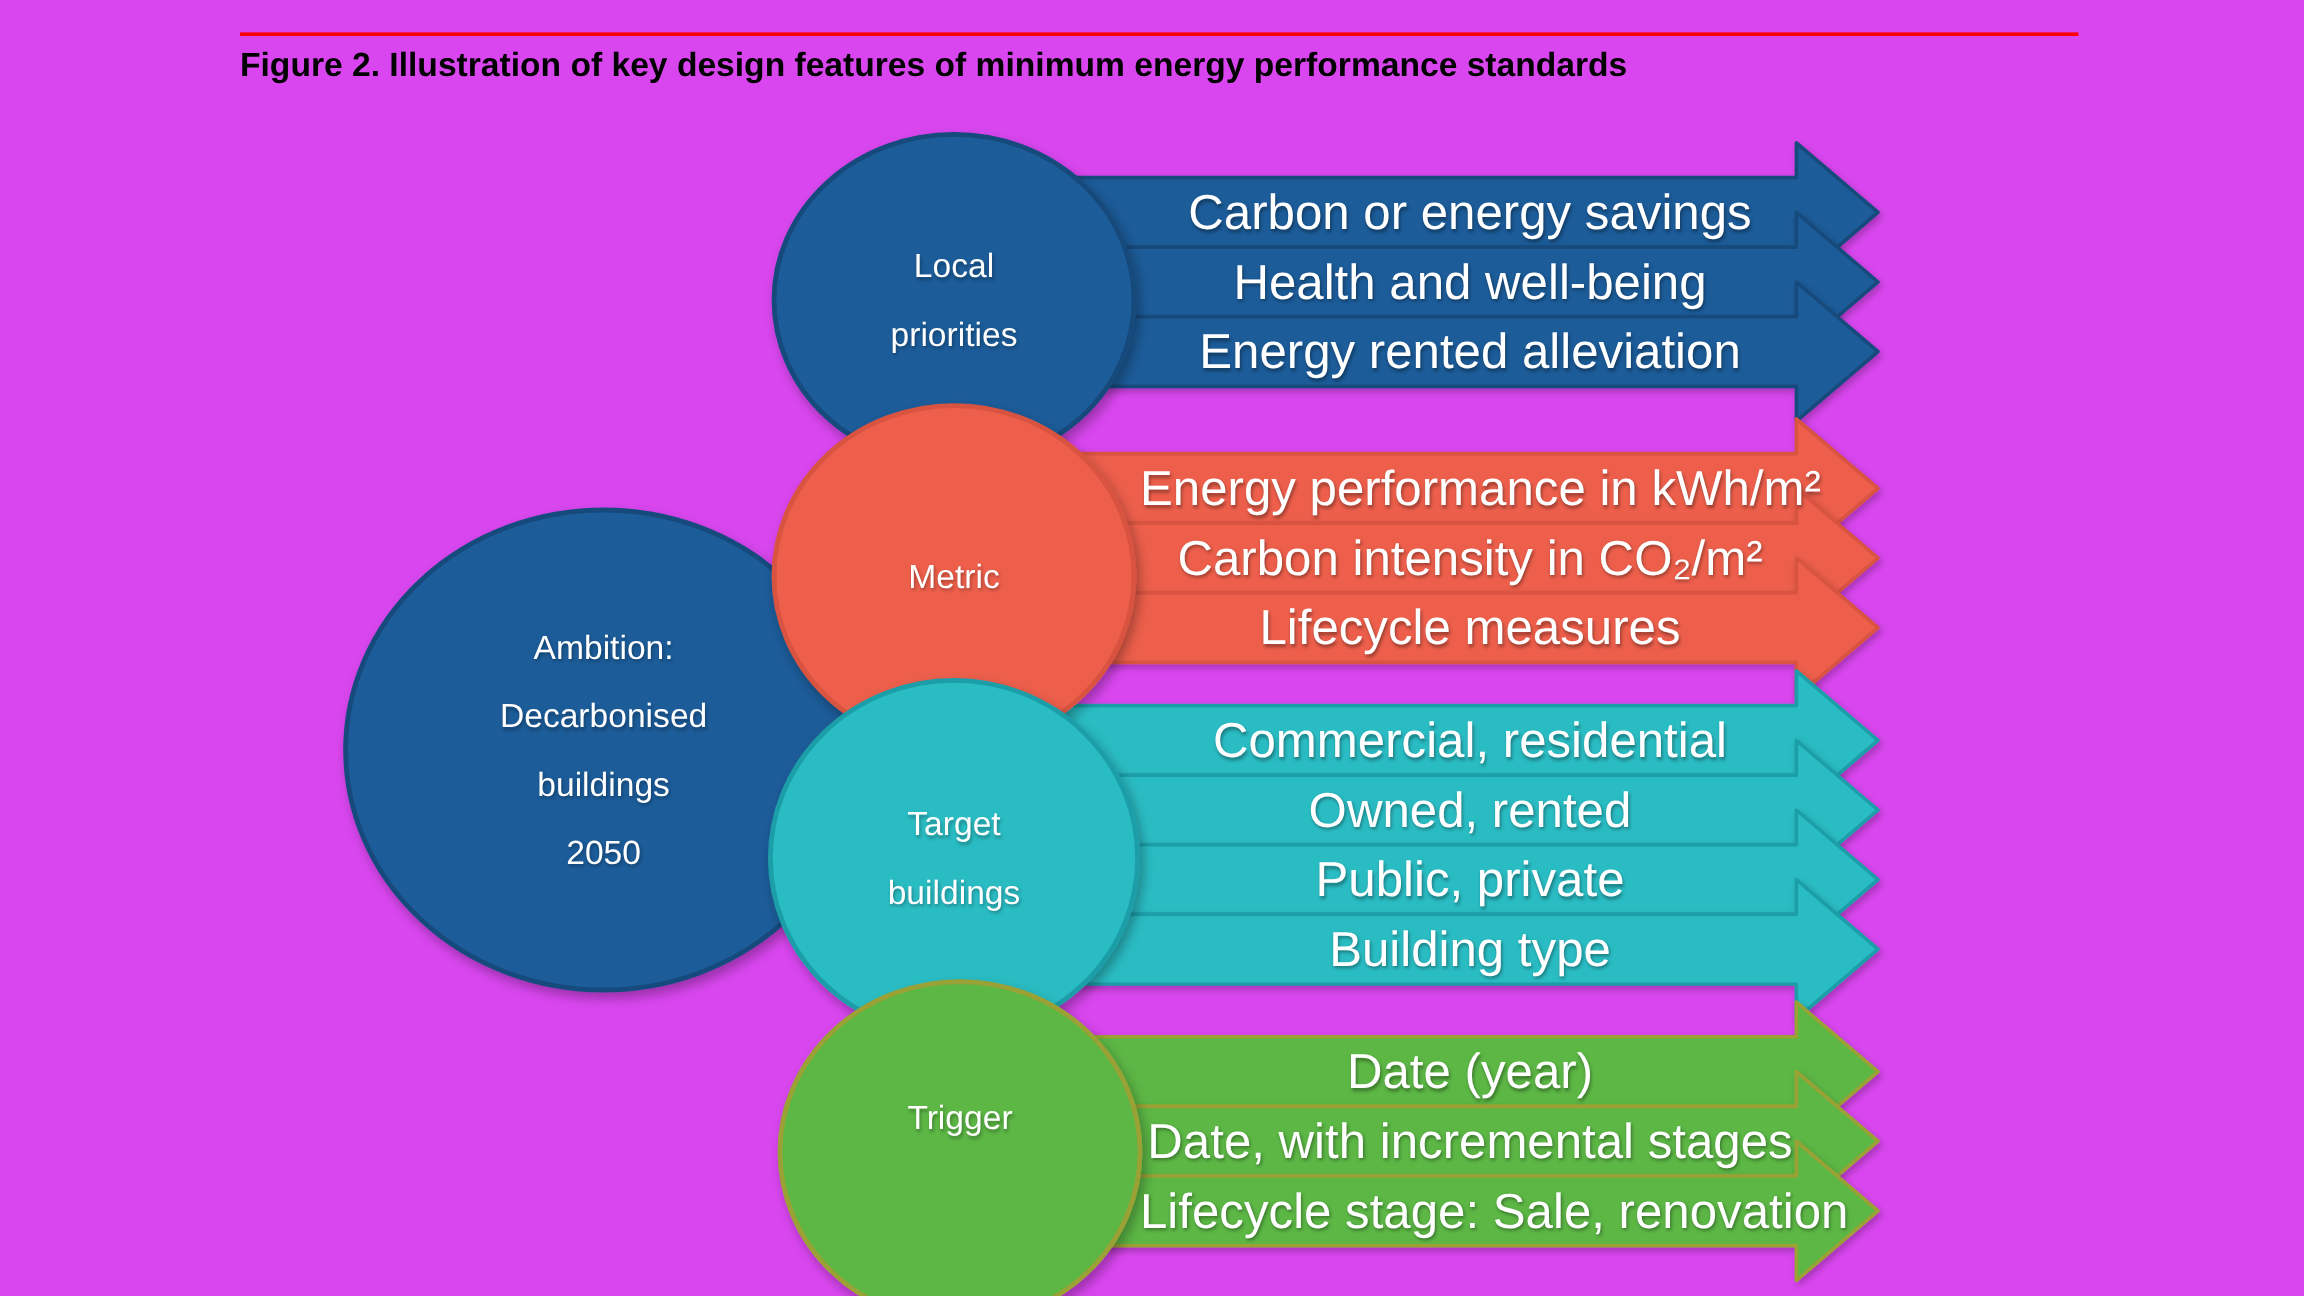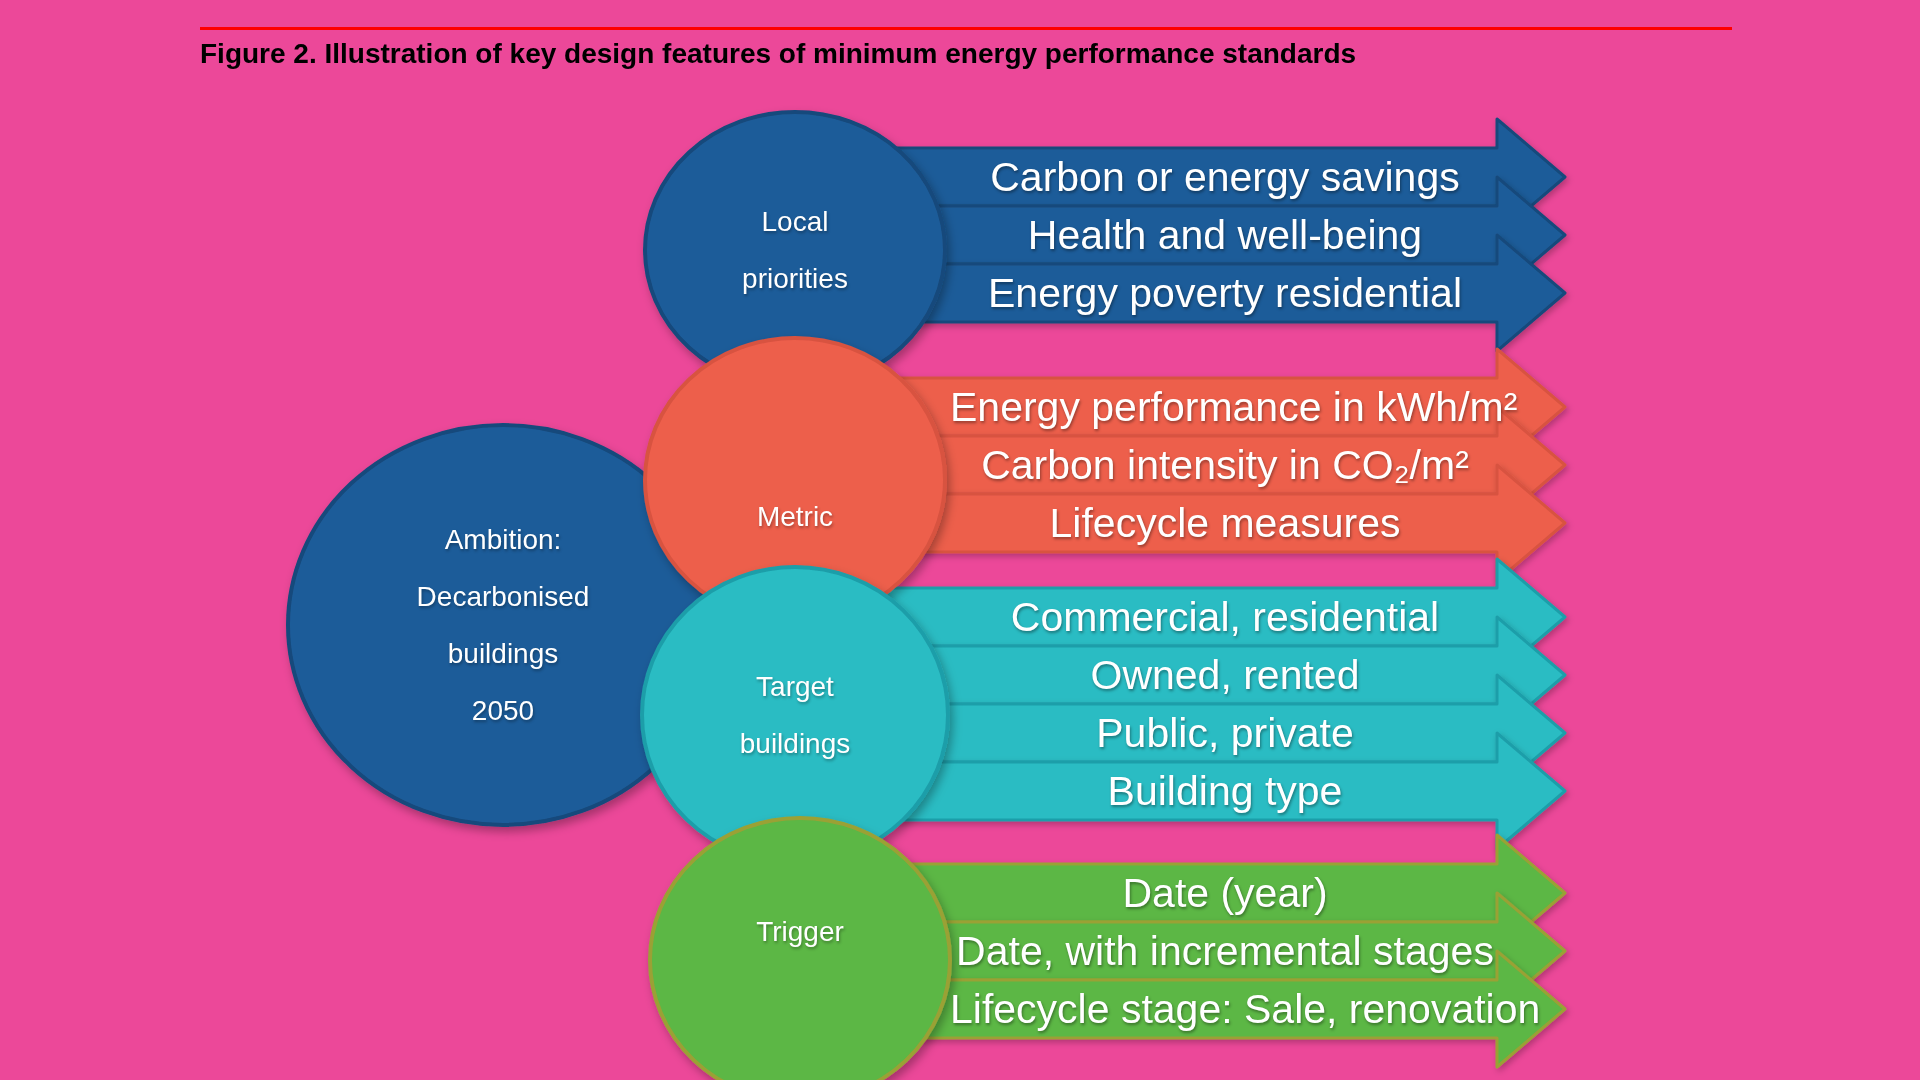--- a/index.html
+++ b/index.html
@@ -1,17 +1,17 @@
 <!DOCTYPE html>
 <html><head>
 <meta charset="utf-8">
 <style>
   html,body{margin:0;padding:0;background:#ffffff;}
   body{font-family:"Liberation Sans","DejaVu Sans",sans-serif;}
-  #stage{position:relative;width:1920px;height:1080px;overflow:hidden;background:#ec4899;}
+  #stage{position:relative;width:1920px;height:1080px;overflow:hidden;background:#d946ef;}
   #title-rule{position:absolute;left:200px;top:27px;width:1532px;height:3px;background:#ff0000;}
   #figure-title{position:absolute;left:200px;top:38px;margin:0;font-size:28px;font-weight:bold;color:#000;white-space:nowrap;}
   #canvas{position:absolute;left:0;top:0;width:1920px;height:1080px;}
   #labels{position:absolute;left:0;top:0;width:1920px;height:1080px;pointer-events:none;}
   .band-label{position:absolute;text-align:center;color:#fff;font-size:41px;white-space:nowrap;
               text-shadow:1px 2px 3px rgba(0,0,0,.38);}
   .circle-label{position:absolute;text-align:center;color:#fff;font-size:28px;
               text-shadow:1px 2px 3px rgba(0,0,0,.32);}
   .circle-label .line{line-height:57px;white-space:nowrap;}
 </style>
@@ -49,42 +49,42 @@
         <ellipse cx="503" cy="625" rx="215" ry="200" fill="#1f5c99" stroke="#164a7b" stroke-width="4" filter="url(#shadow-circle)"></ellipse>
         <ellipse cx="795" cy="250" rx="150" ry="138" fill="#1f5c99" stroke="#164a7b" stroke-width="4" filter="url(#shadow-circle)"></ellipse>
         <ellipse cx="795" cy="480" rx="150" ry="142" fill="#ed5f4c" stroke="#d85341" stroke-width="4" filter="url(#shadow-circle)"></ellipse>
         <ellipse cx="795" cy="715" rx="153" ry="148" fill="#2bbcc3" stroke="#1e9ea9" stroke-width="4" filter="url(#shadow-circle)"></ellipse>
         <ellipse cx="800" cy="960" rx="150" ry="142" fill="#5bb745" stroke="#9aa135" stroke-width="4" filter="url(#shadow-circle)"></ellipse>
       </g>
   </svg>
   <div id="labels">
       <div class="band-label" style="left: 950px; top: 148px; width: 550px; height: 58px; line-height: 58px;">Carbon or energy savings</div>
       <div class="band-label" style="left: 950px; top: 206px; width: 550px; height: 58px; line-height: 58px;">Health and well-being</div>
-      <div class="band-label" style="left: 950px; top: 264px; width: 550px; height: 58px; line-height: 58px;">Energy poverty residential</div>
+      <div class="band-label" style="left: 950px; top: 264px; width: 550px; height: 58px; line-height: 58px;">Energy rented alleviation</div>
       <div class="band-label" style="left: 950px; top: 378px; width: 550px; height: 58px; line-height: 58px;">Energy performance in kWh/m²</div>
       <div class="band-label" style="left: 950px; top: 436px; width: 550px; height: 58px; line-height: 58px;">Carbon intensity in CO₂/m²</div>
       <div class="band-label" style="left: 950px; top: 494px; width: 550px; height: 58px; line-height: 58px;">Lifecycle measures</div>
       <div class="band-label" style="left: 950px; top: 588px; width: 550px; height: 58px; line-height: 58px;">Commercial, residential</div>
       <div class="band-label" style="left: 950px; top: 646px; width: 550px; height: 58px; line-height: 58px;">Owned, rented</div>
       <div class="band-label" style="left: 950px; top: 704px; width: 550px; height: 58px; line-height: 58px;">Public, private</div>
       <div class="band-label" style="left: 950px; top: 762px; width: 550px; height: 58px; line-height: 58px;">Building type</div>
       <div class="band-label" style="left: 950px; top: 864px; width: 550px; height: 58px; line-height: 58px;">Date (year)</div>
       <div class="band-label" style="left: 950px; top: 922px; width: 550px; height: 46px; line-height: 58px;">Date, with incremental stages</div>
       <div class="band-label" style="left: 950px; top: 980px; width: 550px; height: 58px; line-height: 58px;">Lifecycle stage: Sale, renovation</div>
       <div class="circle-label" style="left: 288px; top: 511px; width: 430px;">
         <div class="line">Ambition:</div>
         <div class="line">Decarbonised</div>
         <div class="line">buildings</div>
         <div class="line">2050</div>
       </div>
       <div class="circle-label" style="left: 615px; top: 193px; width: 360px;">
         <div class="line">Local</div>
         <div class="line">priorities</div>
       </div>
-      <div class="circle-label" style="left: 615px; top: 451.5px; width: 360px; margin-top: 36px;">
+      <div class="circle-label" style="left: 615px; top: 451.5px; width: 360px;">
         <div class="line">Metric</div>
       </div>
       <div class="circle-label" style="left: 615px; top: 658px; width: 360px;">
         <div class="line">Target</div>
         <div class="line">buildings</div>
       </div>
       <div class="circle-label" style="left: 620px; top: 903px; width: 360px;">
         <div class="line">Trigger</div>
       </div>
     </div>

